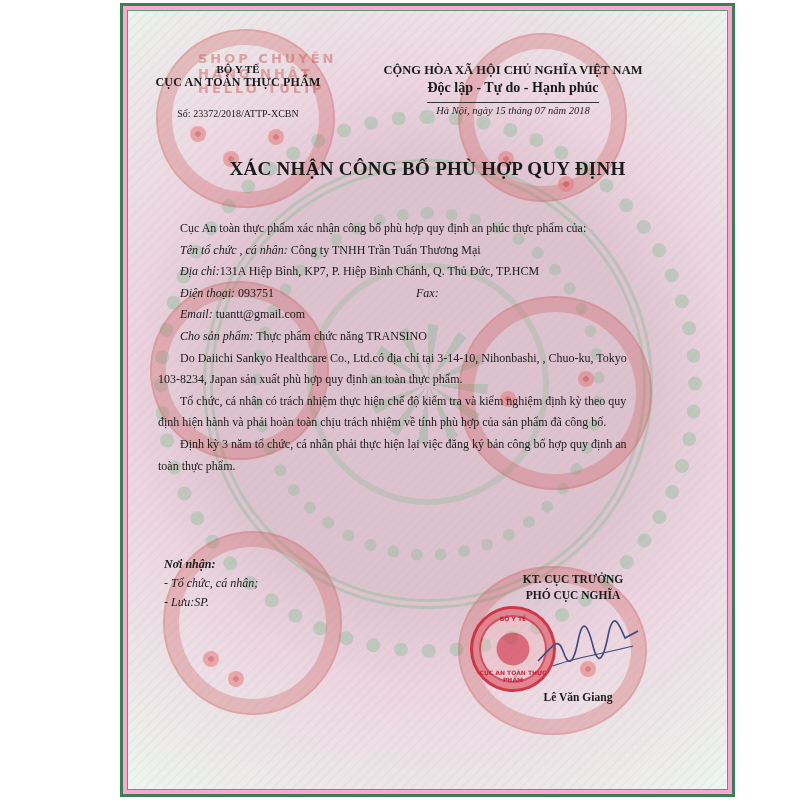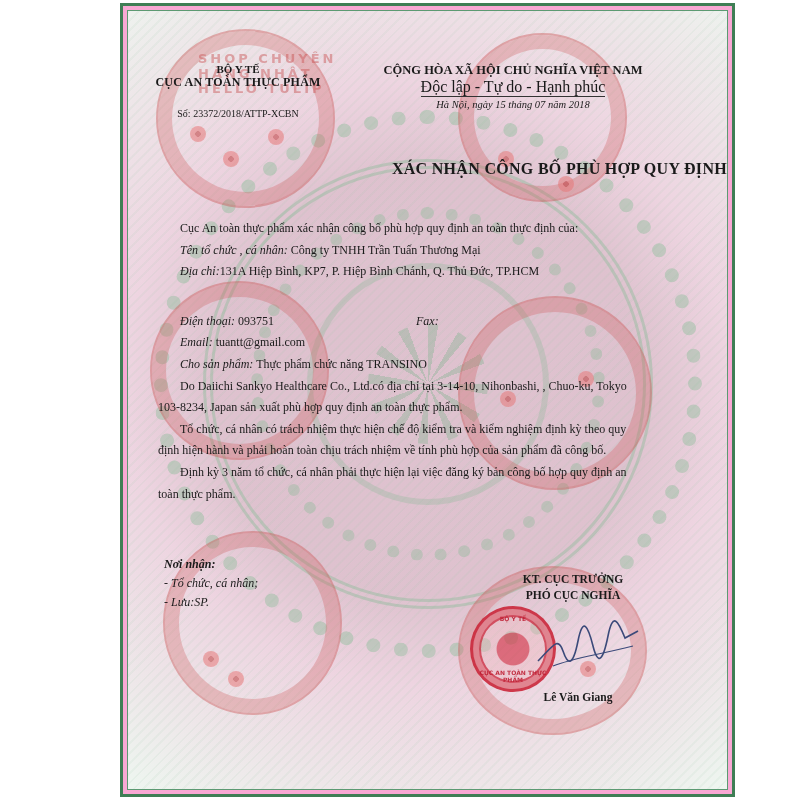--- a/index.html
+++ b/index.html
@@ -47,23 +47,23 @@
     background: radial-gradient(circle, rgba(190,60,60,0.55) 0 25%, rgba(230,120,120,0.55) 26% 100%);
   }
   
   .abs { position: absolute; }
   .hdr-left { left: 0; top: 52px; width: 220px; text-align: center; font-weight: bold; }
   .hdr-left .l1 { font-size: 11px; }
   .hdr-left .l2 { font-size: 12px; letter-spacing: 0.2px; }
   .hdr-left .l3 { font-size: 10px; font-weight: normal; margin-top: 18px; }
   .hdr-right { left: 210px; top: 52px; width: 350px; text-align: center; }
   .hdr-right .r1 { font-size: 12.5px; font-weight: bold; }
-  .hdr-right .r2 { font-size: 16px; font-weight: normal; display: inline-block; border-bottom: 1px solid #333; padding-bottom: 0; }
+  .hdr-right .r2 { font-size: 14px; font-weight: bold; display: inline-block; border-bottom: 1px solid #333; padding-bottom: 6px; }
   .hdr-right .r3 { font-size: 10.5px; font-style: italic; margin-top: 2px; }
-  .title { left: 0; top: 147px; width: 100%; text-align: right; font-weight: bold; font-size: 16px; line-height: 22px; letter-spacing: 0.3px; }
+  .title { left: 0; top: 147px; width: 100%; text-align: center; font-weight: bold; font-size: 19px; line-height: 22px; letter-spacing: 0.3px; }
   .body { left: 30px; top: 207px; width: 475px; font-size: 12px; line-height: 21.6px; }
   .body p { margin: 0; }
   .ind { text-indent: 22px; }
   .ind2 { padding-left: 22px; }
   .lbl { font-style: italic; }
   .fax { position: absolute; left: 258px; }
   .sig-left { left: 36px; top: 544px; font-size: 12px; line-height: 19px; }
   .sig-left .h { font-weight: bold; font-style: italic; }
   .sig-left .i { font-style: italic; }
   .sig-right { left: 350px; top: 560px; width: 190px; text-align: center; font-weight: bold; font-size: 11.5px; line-height: 16px; }
@@ -119,24 +119,24 @@
       <div class="r1">CỘNG HÒA XÃ HỘI CHỦ NGHĨA VIỆT NAM</div>
       <div class="r2">Độc lập - Tự do - Hạnh phúc</div>
       <div class="r3">Hà Nội, ngày 15 tháng 07 năm 2018</div>
     </div>
 
     <div class="abs title">
       <div>XÁC NHẬN CÔNG BỐ PHÙ HỢP QUY ĐỊNH</div>
     </div>
 
     <div class="abs body">
-      <p class="ind">Cục An toàn thực phẩm xác nhận công bố phù hợp quy định an toàn thực định của:</p>
+      <p class="ind">Cục An toàn thực phẩm xác nhận công bố phù hợp quy định an phúc thực phẩm của:</p>
       <p class="ind2"><span class="lbl">Tên tổ chức , cá nhân:</span><span> Công ty TNHH Trần Tuấn Thương Mại</span></p>
       <p class="ind2"><span class="lbl">Địa chỉ:</span><span>131A Hiệp Bình, KP7, P. Hiệp Bình Chánh, Q. Thủ Đức, TP.HCM</span></p>
-      <p class="ind2" style="position:relative;margin-top:28px;"><span class="lbl">Điện thoại:</span><span> 093751</span><span class="fax lbl">Fax:</span></p>
+      <p class="ind2" style="position:relative;"><span class="lbl">Điện thoại:</span><span> 093751</span><span class="fax lbl">Fax:</span></p>
       <p class="ind2"><span class="lbl">Email:</span><span>  tuantt@gmail.com</span></p>
       <p class="ind2"><span class="lbl">Cho sản phẩm:</span><span> Thực phẩm chức năng TRANSINO</span></p>
       <p class="ind">Do Daiichi Sankyo Healthcare Co., Ltd.có địa chỉ tại 3-14-10, Nihonbashi, , Chuo-ku, Tokyo 103-8234, Japan sản xuất phù hợp quy định an toàn thực phẩm.</p>
       <p class="ind">Tổ chức, cá nhân có trách nhiệm thực hiện chế độ kiểm tra và kiểm nghiệm định kỳ theo quy định hiện hành và phải hoàn toàn chịu trách nhiệm về tính phù hợp của sản phẩm đã công bố.</p>
       <p class="ind">Định kỳ 3 năm tổ chức, cá nhân phải thực hiện lại việc đăng ký bản công bố hợp quy định an toàn thực phẩm.</p>
     </div>
 
     <div class="abs sig-left">
       <div class="h">Nơi nhận:</div>
       <div class="i">- Tổ chức, cá nhân;</div>

